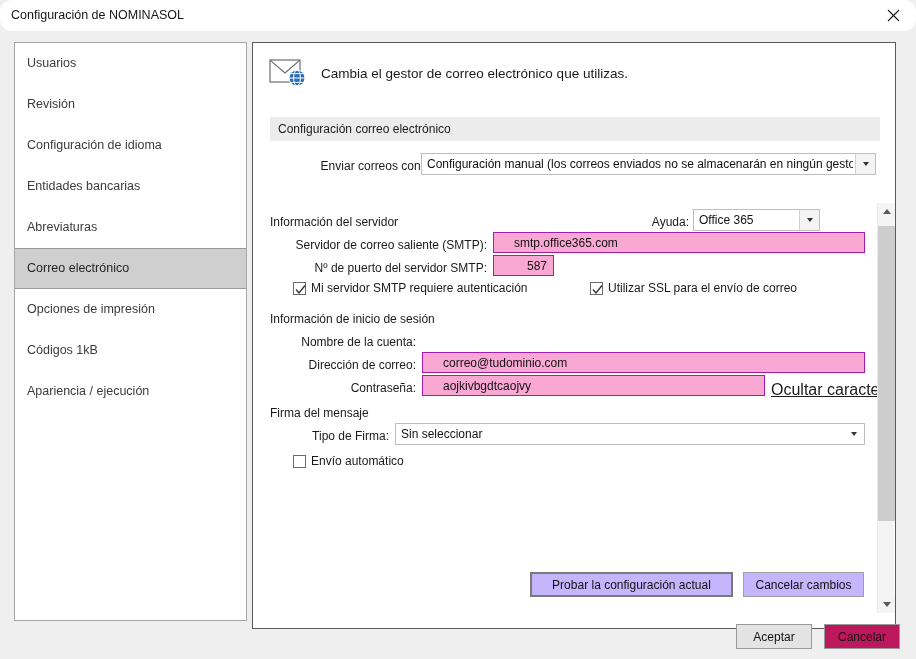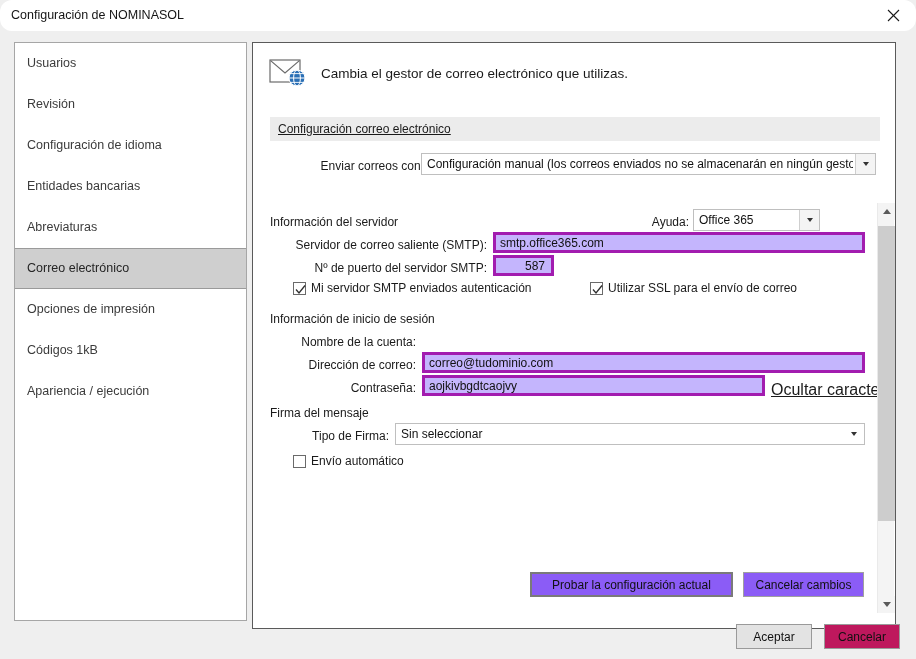--- a/index.html
+++ b/index.html
@@ -80,41 +80,41 @@
     color: #1a1a1a;
   }
 
   .band {
     position: absolute; left: 17px; top: 74px;
     width: 610px; height: 24px;
     background: #ececec;
   }
   .band span {
     position: absolute; left: 8px; top: 5px;
-    font-size: 12px; color: #1a1a1a; text-decoration: underline;
+    font-size: 12px; color: #1a1a1a;
   }
 
   
   .lbl {
     position: absolute;
     font-size: 12px;
     color: #1a1a1a;
     white-space: nowrap;
     text-align: right;
   }
   .lbl-left { text-align: left; }
 
   .txt {
     position: absolute;
-    border: 3px solid #a21caf;
-    background: #c4b5fd;
+    border: 1px solid #a21caf;
+    background: #f9a8d4;
     font-family: "Liberation Sans", sans-serif;
     font-size: 12px;
     color: #111;
-    padding: 0 4px;
+    padding: 0 20px;
     height: 21px;
     line-height: 19px;
     outline: none;
   }
   .txt.num { text-align: right; padding-right: 6px; }
 
   .combo {
     position: absolute;
     border: 1px solid #bfbfbf;
     background: #ffffff;
@@ -190,21 +190,21 @@
     cursor: default;
   }
   .chev { width: 0; height: 0; }
   .chev.up { border-left: 4px solid transparent; border-right: 4px solid transparent; border-bottom: 5px solid #5a5a5a; }
   .chev.dn { border-left: 4px solid transparent; border-right: 4px solid transparent; border-top: 5px solid #5a5a5a; }
 
   
   .pbtn {
     position: absolute;
     height: 25px;
-    background: #8b5cf6;
+    background: #c4b5fd;
     border: 1px solid #a0a0a0;
     font-size: 12px;
     color: #111;
     display: flex; align-items: center; justify-content: center;
     cursor: default;
     font-family: "Liberation Sans", sans-serif;
   }
   .pbtn.focus { border: 2px solid #7a7a7a; }
 
   
@@ -292,21 +292,21 @@
 
     <div class="lbl" style="left:17px; top:218px; width:217px;">Nº de puerto del servidor SMTP:</div>
     <input class="txt num" style="left: 240px; top: 212px; width: 61px;" value="587">
 
     <div class="cbx" style="left:40px; top:238px;">
       <span class="box">
         <svg width="11" height="11" viewBox="0 0 11 11">
             <polyline points="1,5.5 4,9 10,1.5" fill="none" stroke="#2f2f2f" stroke-width="1.3"></polyline>
           </svg>
       </span>
-      <span>Mi servidor SMTP enviados autenticación</span>
+      <span>Mi servidor SMTP requiere autenticación</span>
     </div>
 
     <div class="cbx" style="left:337px; top:238px;">
       <span class="box">
         <svg width="11" height="11" viewBox="0 0 11 11">
             <polyline points="1,5.5 4,9 10,1.5" fill="none" stroke="#2f2f2f" stroke-width="1.3"></polyline>
           </svg>
       </span>
       <span>Utilizar SSL para el envío de correo</span>
     </div>

